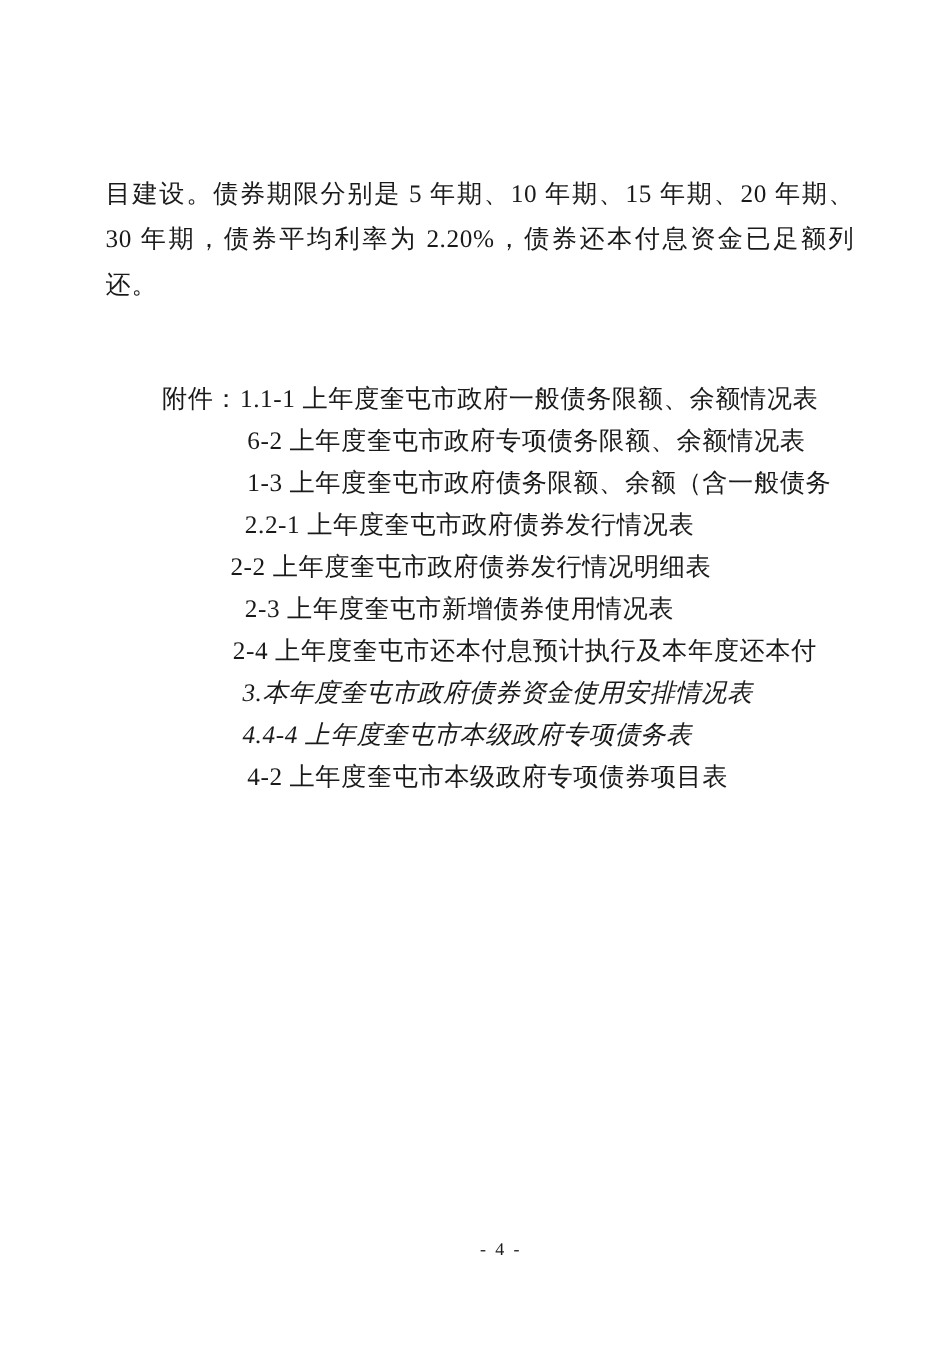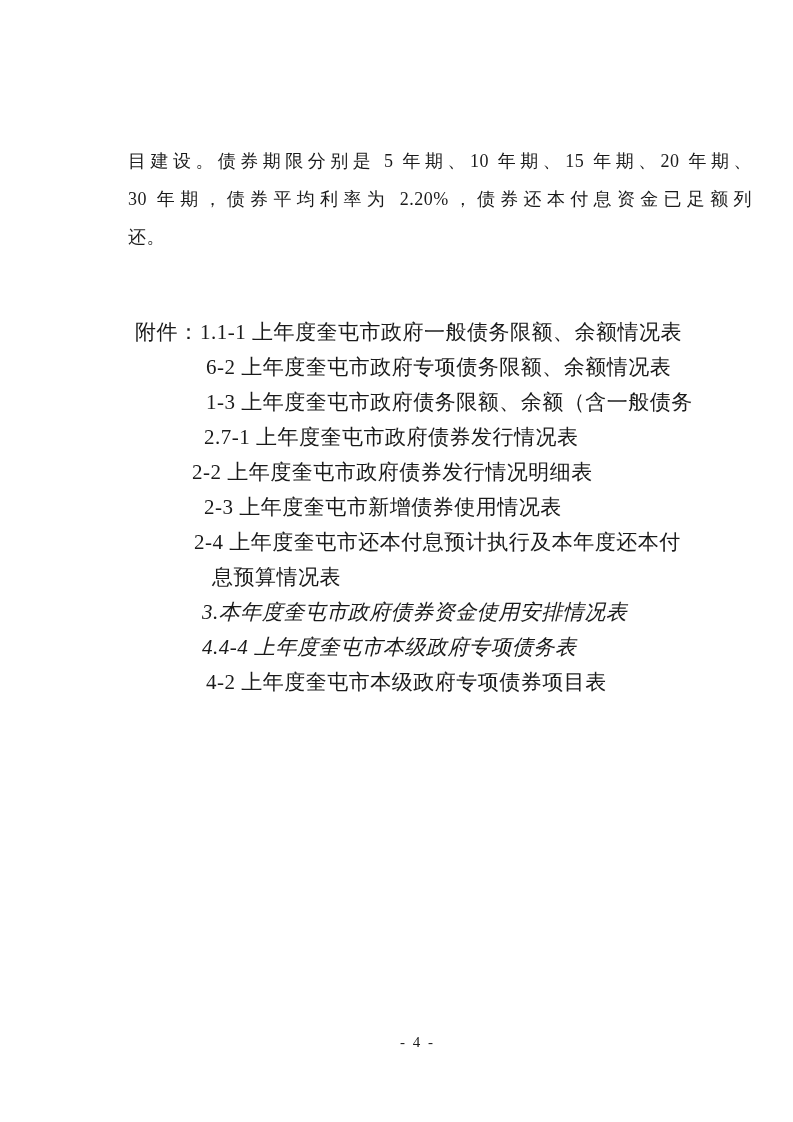--- a/index.html
+++ b/index.html
@@ -16,24 +16,23 @@
   .page {
     position: absolute;
     inset: 0;
     background: #ffffff;
   }
   .paragraph {
     position: absolute;
     top: 142px;
     left: 88px;
     width: 624px;
-    font-size: 18px;
+    font-size: 21px;
     line-height: 38px;
     letter-spacing: 0.5px;
-    margin-left: 40px;
   }
   .para-line {
     white-space: nowrap;
   }
   .para-line.justified {
     white-space: normal;
     text-align: justify;
     text-align-last: justify;
     text-justify: inter-character;
   }
@@ -82,25 +81,24 @@
     <div class="para-line justified">目建设。债券期限分别是 5 年期、10 年期、15 年期、20 年期、</div>
     <div class="para-line justified">30 年期，债券平均利率为 2.20%，债券还本付息资金已足额列</div>
     <div class="para-line">还。</div>
   </div>
 
   <div class="attachments">
     <span class="att-label">附件：</span>
     <div class="att-row">1.1-1 上年度奎屯市政府一般债务限额、余额情况表</div>
     <div class="att-row sh6">6-2 上年度奎屯市政府专项债务限额、余额情况表</div>
     <div class="att-row sh6">1-3 上年度奎屯市政府债务限额、余额（含一般债务</div>
-    <div class="att-row sh4">2.7-1 上年度奎屯市政府债券发行情况表</div>
+    <div class="att-row sh4">2.2-1 上年度奎屯市政府债券发行情况表</div>
     <div class="att-row shm8">2-2 上年度奎屯市政府债券发行情况明细表</div>
     <div class="att-row sh4">2-3 上年度奎屯市新增债券使用情况表</div>
     <div class="att-row shm6">2-4 上年度奎屯市还本付息预计执行及本年度还本付</div>
-    <div class="att-row cont">息预算情况表</div>
     <div class="att-row sh2">3.本年度奎屯市政府债券资金使用安排情况表</div>
     <div class="att-row sh2">4.4-4 上年度奎屯市本级政府专项债务表</div>
     <div class="att-row sh6">4-2 上年度奎屯市本级政府专项债券项目表</div>
   </div>
 
   <div class="page-number">- 4 -</div>
 
 </div>
 
 </body></html>

